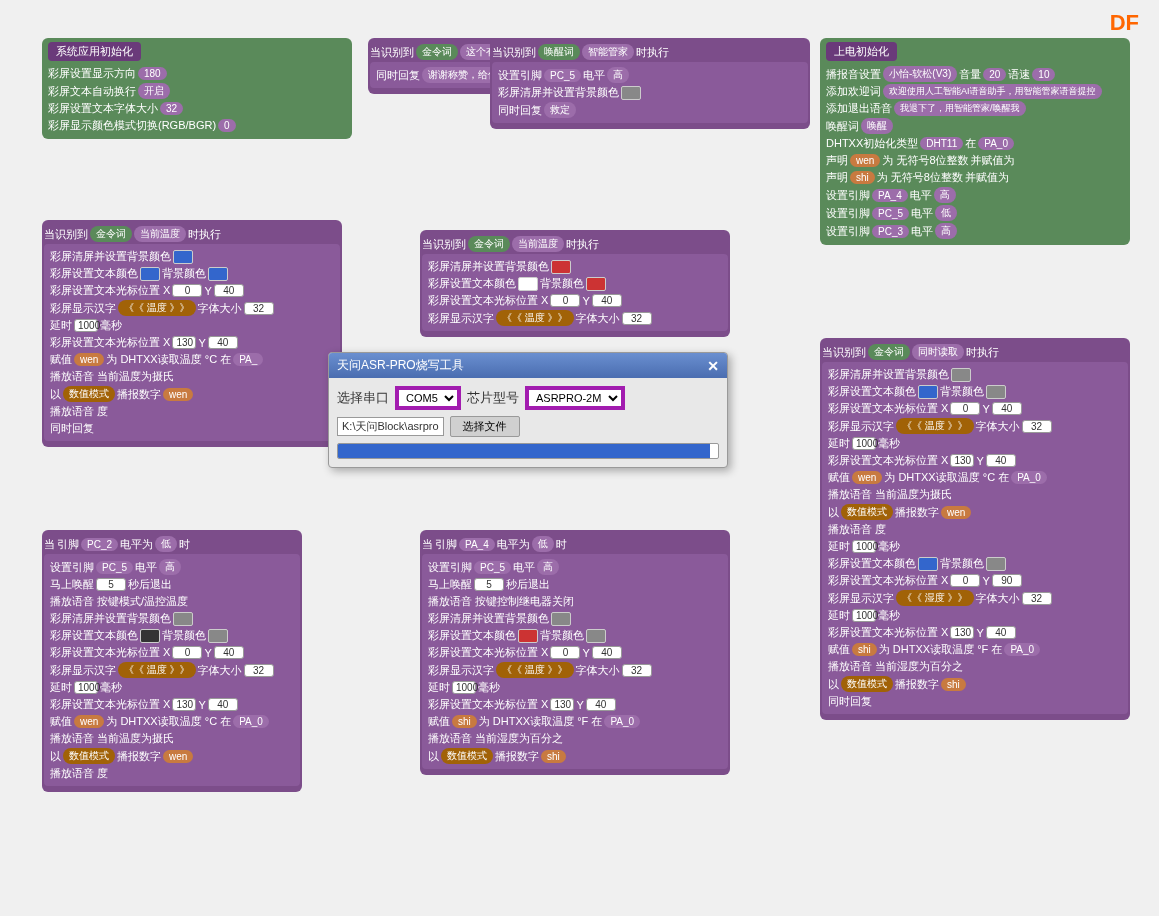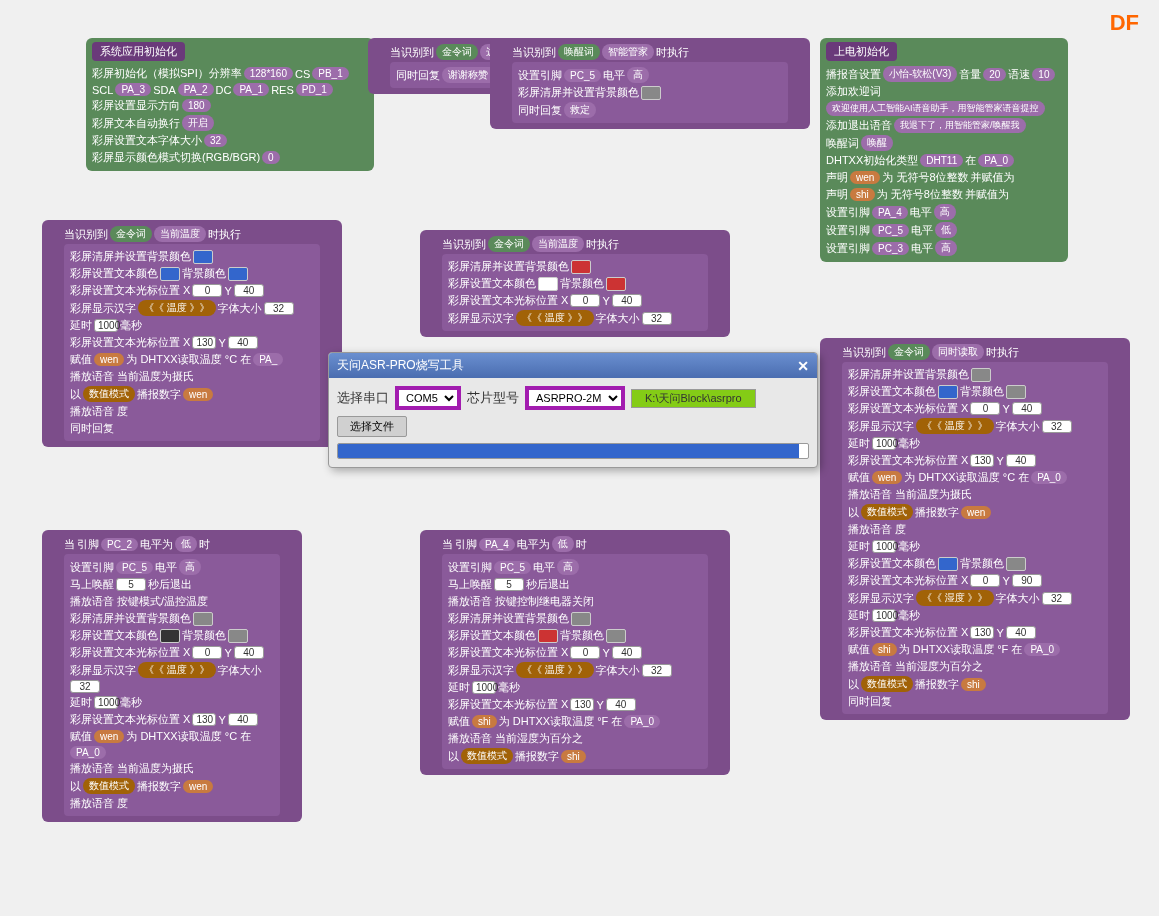--- a/index.html
+++ b/index.html
@@ -11,21 +11,21 @@
       height: 916px;
       overflow: hidden;
       position: relative;
     }
 
     
     .block-group {
       position: absolute;
       background: #7c4d8a;
       border-radius: 6px;
-      padding: 4px 22px;
+      padding: 4px 2px;
       color: white;
     }
     .block-row {
       display: flex;
       align-items: center;
       flex-wrap: wrap;
       gap: 2px;
       margin: 2px 0;
     }
     .block-label {
@@ -133,23 +133,23 @@
     }
     select.dialog-select {
       font-size: 11px;
       padding: 1px 3px;
       border: 4px solid #a21caf;
       background: white;
     }
     .dialog-path {
       font-size: 11px;
       color: #333;
-      background: #84cc16;
+      background: #ffffff;
       border: 1px solid #999;
-      padding: 1px 13px;
+      padding: 1px 4px;
     }
     .btn-select-file {
       background: #d0d0d0;
       border: 1px solid #999;
       padding: 2px 12px;
       font-size: 11px;
       cursor: pointer;
       border-radius: 2px;
     }
     .btn-burn {
@@ -208,36 +208,22 @@
       border-radius: 4px;
       padding: 3px 6px;
       margin: 2px 0;
     }
   </style>
 </head>
 <body>
 
 <div class="df-logo">DF</div>
 
-<div class="block-group-green" style="top:38px; left:42px; width:288px;margin-left:44px;">
+<div class="block-group-green" style="top:38px; left:42px; width:310px;">
   <div class="section-header">系统应用初始化</div>
-  <div class="block-row">
-    <span class="block-label">彩屏初始化（模拟SPI）分辨率</span>
-    <span class="block-pill">128*160</span>
-    <span class="block-label">CS</span>
-    <span class="block-pill">PB_1</span>
-    <span class="block-label">SCL</span>
-    <span class="block-pill">PA_3</span>
-    <span class="block-label">SDA</span>
-    <span class="block-pill">PA_2</span>
-    <span class="block-label">DC</span>
-    <span class="block-pill">PA_1</span>
-    <span class="block-label">RES</span>
-    <span class="block-pill">PD_1</span>
-  </div>
   <div class="block-row">
     <span class="block-label">彩屏设置显示方向</span>
     <span class="block-pill">180</span>
   </div>
   <div class="block-row">
     <span class="block-label">彩屏文本自动换行</span>
     <span class="block-pill">开启</span>
   </div>
   <div class="block-row">
     <span class="block-label">彩屏设置文本字体大小</span>
@@ -282,21 +268,21 @@
       <span class="block-label">彩屏清屏并设置背景颜色</span>
       <span class="color-swatch color-swatch-gray"></span>
     </div>
     <div class="block-row">
       <span class="block-label">同时回复</span>
       <span class="block-pill">救定</span>
     </div>
   </div>
 </div>
 
-<div class="block-group-green" style="top:38px; left:820px; width:248px;">
+<div class="block-group-green" style="top:38px; left:820px; width:310px;">
   <div class="section-header">上电初始化</div>
   <div class="block-row">
     <span class="block-label">播报音设置</span>
     <span class="block-pill">小怡-软松(V3)</span>
     <span class="block-label">音量</span>
     <span class="block-pill">20</span>
     <span class="block-label">语速</span>
     <span class="block-pill">10</span>
   </div>
   <div class="block-row">
@@ -707,21 +693,21 @@
     </div>
     <div class="block-row">
       <span class="block-label">以</span>
       <span class="block-pill-dark">数值模式</span>
       <span class="block-label">播报数字</span>
       <span class="block-pill-orange">shi</span>
     </div>
   </div>
 </div>
 
-<div class="dialog" style="top:352px; left:328px; width:490px;">
+<div class="dialog" style="top:352px; left:328px; width:400px;">
   <div class="dialog-title">
     <span>天问ASR-PRO烧写工具</span>
     <span class="dialog-close">✕</span>
   </div>
   <div class="dialog-body">
     <div class="dialog-row">
       <span class="dialog-label">选择串口</span>
       <select class="dialog-select">
         <option>COM5</option>
         <option>COM3</option>

